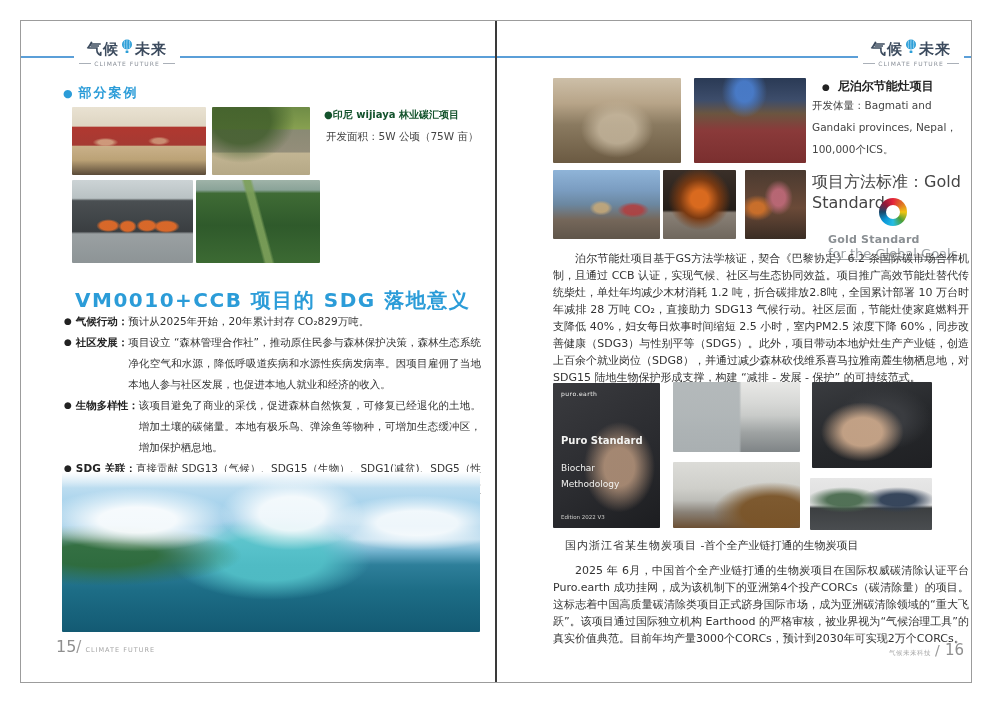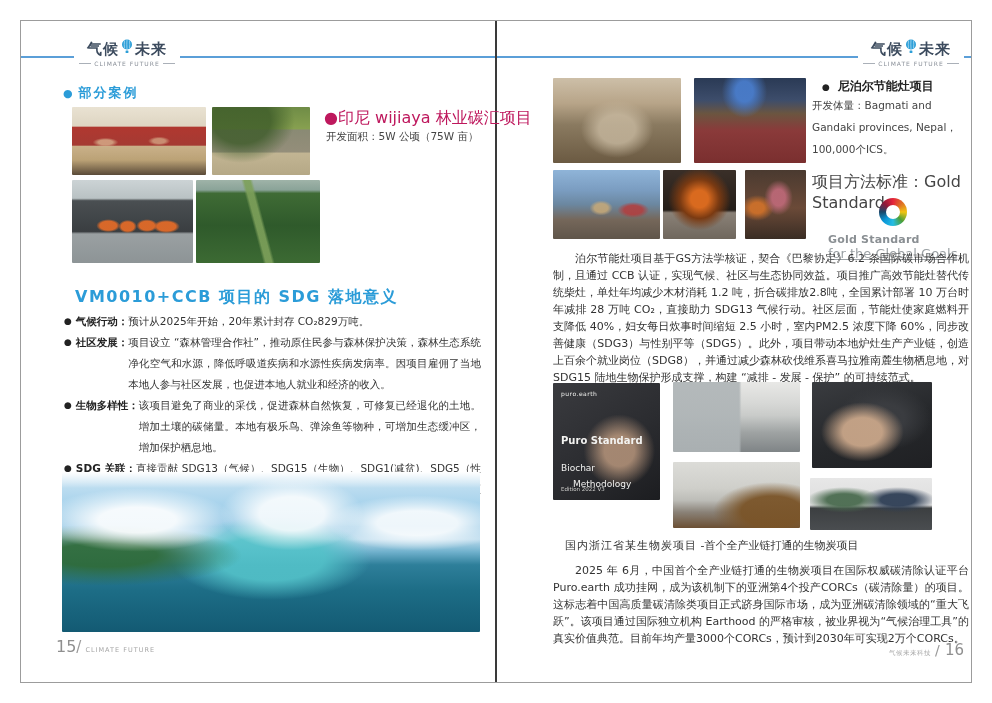--- a/index.html
+++ b/index.html
@@ -89,40 +89,40 @@
       radial-gradient(ellipse at 42% 58%, rgba(201,166,137,.95) 0 20%, transparent 42%),
       radial-gradient(ellipse at 60% 42%, rgba(60,62,66,.9) 0 20%, transparent 46%),
       linear-gradient(160deg,#3a3c40 0%,#26282b 55%,#1f2023 100%);}
   .p-sign{left:810px;top:478px;width:122px;height:52px;
     background:
       radial-gradient(ellipse at 28% 42%, rgba(74,107,79,.95) 0 14%, transparent 30%),
       radial-gradient(ellipse at 72% 42%, rgba(46,62,85,.95) 0 14%, transparent 30%),
       linear-gradient(180deg,#e7e7e7 0%,#dedede 52%,#3c3f41 58%,#4a4d50 100%);}
 
   
-  .puro{left:553px;top:383px;width:107px;height:117px;color:#f2f2f0;
+  .puro{left:553px;top:383px;width:107px;height:145px;color:#f2f2f0;
     background:
       radial-gradient(ellipse at 62% 58%, rgba(185,151,125,.85) 0 16%, transparent 38%),
       linear-gradient(145deg,#3a3b3f 0%,#2b2c30 55%,#1c1d20 100%);}
   .puro .brand{position:absolute;left:8px;top:7px;font-size:6px;line-height:7px;letter-spacing:.5px;}
   .puro .t1{position:absolute;left:8px;top:52px;font-size:10px;font-weight:bold;}
   .puro .t2{position:absolute;left:8px;top:80px;font-size:9px;}
-  .puro .t3{position:absolute;left:20px;top:96px;font-size:9px;}
+  .puro .t3{position:absolute;left:8px;top:96px;font-size:9px;}
   .puro .ed{position:absolute;left:8px;bottom:8px;font-size:5.5px;color:#cfcfcc;}
 
   
   .sec-h{position:absolute;left:63px;top:84px;font-size:13px;font-weight:bold;color:#2b9cd8;letter-spacing:2px;}
   .sec-h .mk{font-size:11px;margin-right:4px;}
-  .proj1-title{position:absolute;left:324px;top:108px;font-size:16px;font-weight:normal;color:#be185d;}
+  .proj1-title{position:absolute;left:324px;top:108px;font-size:10px;font-weight:bold;color:#14532d;}
   .proj1-detail{position:absolute;left:326px;top:130px;font-size:10.5px;color:#444;}
 
   .vcs{position:absolute;left:325px;top:221px;display:flex;align-items:center;gap:8px;}
   .vcs-text{font-size:11.5px;font-weight:bold;color:#33475c;line-height:13px;letter-spacing:.3px;}
 
-  .sdg-heading{position:absolute;left:75px;top:287px;font-size:16px;font-weight:bold;color:#2b9cd8;letter-spacing:1.5px;}
+  .sdg-heading{position:absolute;left:75px;top:287px;font-size:20px;font-weight:bold;color:#2b9cd8;letter-spacing:1.5px;}
 
   .bullets{position:absolute;left:64px;top:311px;width:417px;}
   .brow{display:flex;font-size:10.5px;line-height:21px;margin:0;}
   .brow .mk{color:#222;font-size:9px;margin-right:4px;line-height:21px;}
   .brow .lbl{font-weight:bold;white-space:nowrap;color:#222;}
   .brow .txt{flex:1;text-align:justify;color:#333;}
 
   .footer-left{position:absolute;left:56px;top:637px;color:#8f8f8f;}
   .footer-left .num{font-size:16px;}
   .footer-left .sep{font-size:15px;color:#9a9a9a;}

